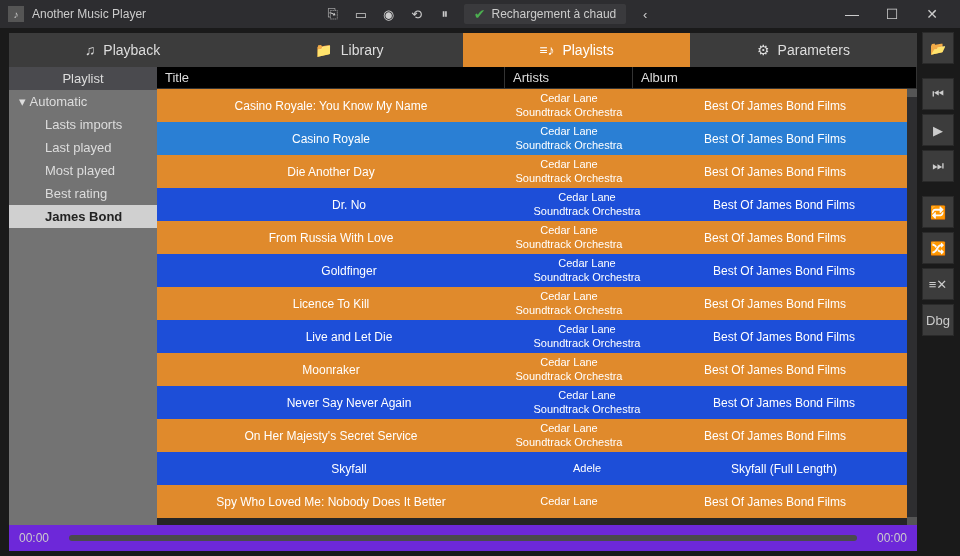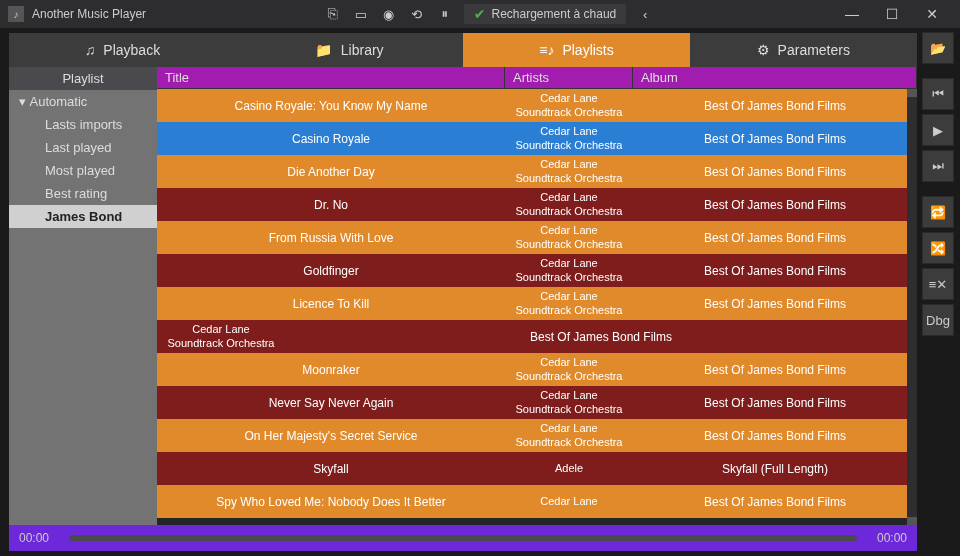--- a/index.html
+++ b/index.html
@@ -27,32 +27,32 @@
 
 .content { flex:1; display:flex; overflow:hidden; }
 .sidebar { width:148px; background:#737373; display:flex; flex-direction:column; color:#ddd; font-size:13px; }
 .side-header { background:#4a4a4e; padding:4px 0; text-align:center; font-size:13px; }
 .side-item { padding:4px 8px 4px 20px; }
 .side-item.group { padding-left:10px; display:flex; align-items:center; gap:4px; }
 .side-item.child { padding-left:36px; }
 .side-item.selected { background:#d0d0d0; color:#222;font-weight:bold; }
 
 .table-area { flex:1; display:flex; flex-direction:column; overflow:hidden; position:relative; }
-.thead { height:22px; background:#a21caf; display:flex; border-bottom:1px solid #333; }
+.thead { height:22px; background:#000000; display:flex; border-bottom:1px solid #333; }
 .thead .th { padding:3px 8px; color:#ddd; font-size:13px; border-right:1px solid #333; }
 .col-title { flex: 0 0 348px; }
 .col-artist { flex: 0 0 128px; }
 .col-album { flex: 1; }
 
 .tbody { flex:1; overflow-y:auto; overflow-x:hidden; }
 .row { display:flex; align-items:center; min-height:33px;text-align:center; }
 .row .td { padding:2px 8px; font-size:12px; color:#fff; overflow:hidden; white-space:nowrap; text-overflow:ellipsis; }
 .row .td.col-artist { white-space:normal; line-height:1.25; font-size:11px; }
 .row.orange { background:#e08a2c; }
-.row.black { background:#7f1d1d; }
+.row.black { background:#1d4ed8;padding-left:18px; }
 .row.blue { background:#2a7fd4; }
 
 .scrollbar-fake { position:absolute; right:0; top:22px; bottom:0; width:10px; background:#2e2e30; }
 .scrollbar-fake .thumb-top { position:absolute; top:0; height:8px; width:100%; background:#555; }
 .scrollbar-fake .thumb-bot { position:absolute; bottom:0; height:8px; width:100%; background:#555; }
 
 .player-bar { height:26px; display:flex; align-items:center; gap:10px; padding:0 10px; background:#6d28d9;justify-content:space-between; }
 .player-bar .time { font-size:12px; color:#ccc; width:40px; }
 .player-bar .track { flex:1; height:6px; background:#4a4a4e; border-radius:3px; }
 </style>
@@ -153,20 +153,21 @@
               <div class="td col-title">Goldfinger</div>
               <div class="td col-artist">Cedar Lane Soundtrack Orchestra</div>
               <div class="td col-album">Best Of James Bond Films</div>
             </div>
             <div class="row orange">
               <div class="td col-title">Licence To Kill</div>
               <div class="td col-artist">Cedar Lane Soundtrack Orchestra</div>
               <div class="td col-album">Best Of James Bond Films</div>
             </div>
             <div class="row black">
+              <div class="td col-title">Live and Let Die</div>
               <div class="td col-artist">Cedar Lane Soundtrack Orchestra</div>
               <div class="td col-album">Best Of James Bond Films</div>
             </div>
             <div class="row orange">
               <div class="td col-title">Moonraker</div>
               <div class="td col-artist">Cedar Lane Soundtrack Orchestra</div>
               <div class="td col-album">Best Of James Bond Films</div>
             </div>
             <div class="row black">
               <div class="td col-title">Never Say Never Again</div>

